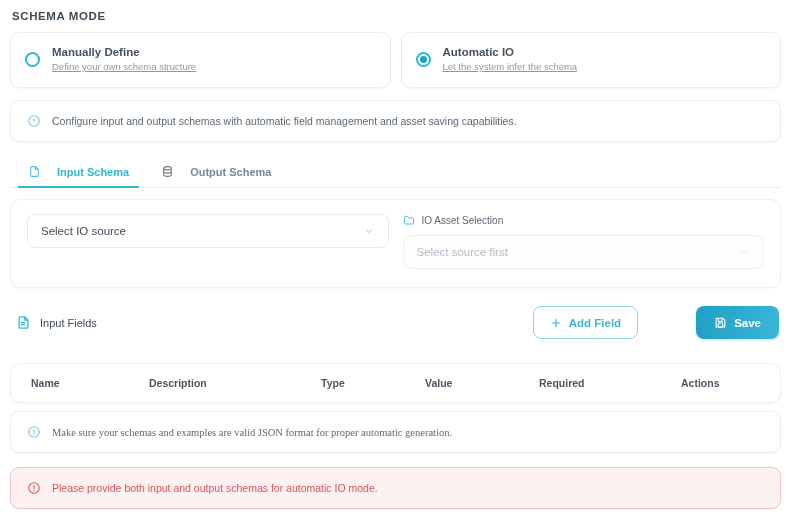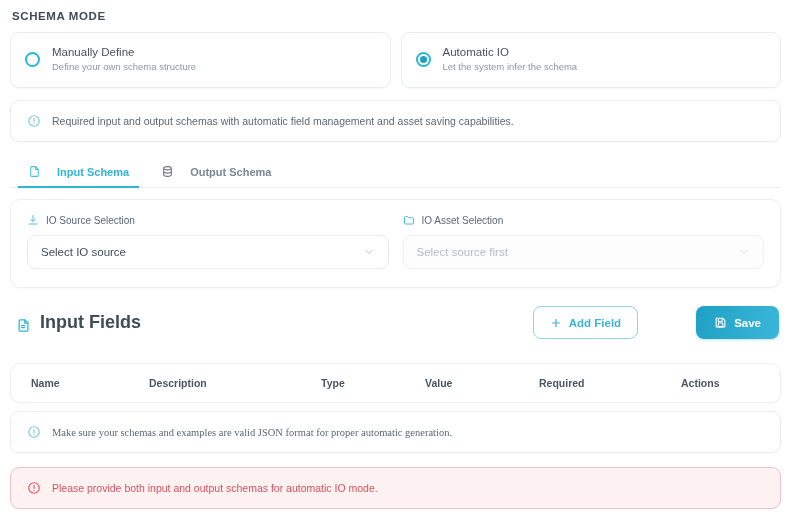--- a/index.html
+++ b/index.html
@@ -61,26 +61,27 @@
     position: absolute;
     left: 50%; top: 50%;
     width: 7px; height: 7px;
     margin: -3.5px 0 0 -3.5px;
     border-radius: 50%;
     background: #1f9fc4;
   }
   .mode-text { display: flex; flex-direction: column; gap: 3px; }
   .mode-title {
     font-size: 11.5px;
-    font-weight: normal;
+    font-weight: bold;
     color: #46525e;
   }
   .mode-sub {
     font-size: 9.5px;
     color: #8d98a5;
+    text-decoration: underline;
   }
 
   
   .banner {
     border: 1px solid #e9edf2;
     border-radius: 9px;
     background: #ffffff;
     display: flex;
     align-items: center;
     gap: 11px;
@@ -170,24 +171,24 @@
   
   .fields-head {
     margin-top: 18px;
     display: flex;
     align-items: center;
     justify-content: space-between;
     padding: 0 2px 0 6px;
   }
   .fields-title {
     display: flex;
-    align-items: flex-end;
+    align-items: center;
     gap: 9px;
-    font-size: 18px;
-    font-weight: bold;
+    font-size: 11px;
+    font-weight: normal;
     color: #3f4b57;
   }
   .fields-actions { display: flex; align-items: center; gap: 10px; }
 
   .btn {
     height: 33px;
     border-radius: 8px;
     display: flex;
     align-items: center;
     justify-content: center;
@@ -265,21 +266,21 @@
     </div>
 
   </div>
 
   <div class="banner">
     <svg class="banner-icon" width="14" height="14" viewBox="0 0 24 24" fill="none" stroke="#7cc9e0" stroke-width="2" stroke-linecap="round">
       <circle cx="12" cy="12" r="9"></circle>
       <line x1="12" y1="8" x2="12" y2="13"></line>
       <line x1="12" y1="16.5" x2="12" y2="16.6"></line>
     </svg>
-    <span>Required input and output schemas with automatic field management and asset saving capabilities.</span>
+    <span>Configure input and output schemas with automatic field management and asset saving capabilities.</span>
   </div>
 
   <div class="tabs">
     <div class="tab active">
       <svg class="tab-icon" width="13" height="13" viewBox="0 0 24 24" fill="none" stroke="#46c3e0" stroke-width="2" stroke-linejoin="round">
         <path d="M14 3H7a2 2 0 0 0-2 2v14a2 2 0 0 0 2 2h10a2 2 0 0 0 2-2V8z"></path>
         <path d="M14 3v5h5"></path>
       </svg>
       <span>Input Schema</span>
     </div>
@@ -289,28 +290,20 @@
         <path d="M5 6v12c0 1.7 3.1 3 7 3s7-1.3 7-3V6"></path>
         <path d="M5 12c0 1.7 3.1 3 7 3s7-1.3 7-3"></path>
       </svg>
       <span>Output Schema</span>
     </div>
   </div>
 
   <div class="select-card">
 
     <div class="select-col">
-      <div class="select-label">
-        <svg width="12" height="12" viewBox="0 0 24 24" fill="none" stroke="#4cbfdb" stroke-width="2" stroke-linecap="round" stroke-linejoin="round">
-          <path d="M12 3v11"></path>
-          <path d="M7 10l5 5 5-5"></path>
-          <path d="M4 20h16"></path>
-        </svg>
-        <span>IO Source Selection</span>
-      </div>
       <div class="select-box">
         <span>Select IO source</span>
         <svg class="chev" width="12" height="12" viewBox="0 0 24 24" fill="none" stroke="currentColor" stroke-width="2" stroke-linecap="round" stroke-linejoin="round">
           <path d="M6 9l6 6 6-6"></path>
         </svg>
       </div>
     </div>
 
     <div class="select-col">
       <div class="select-label">

